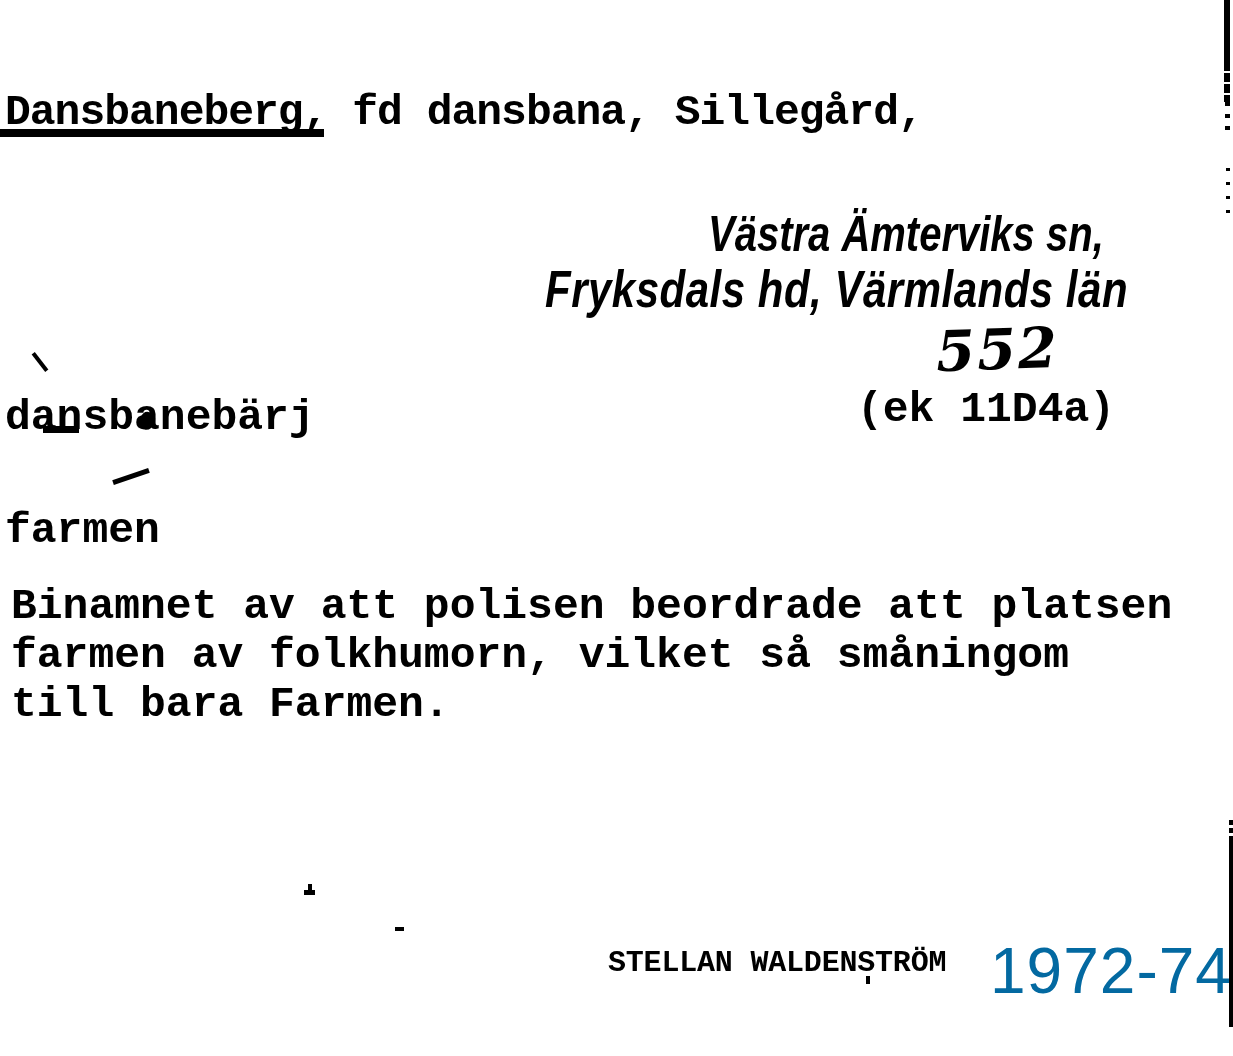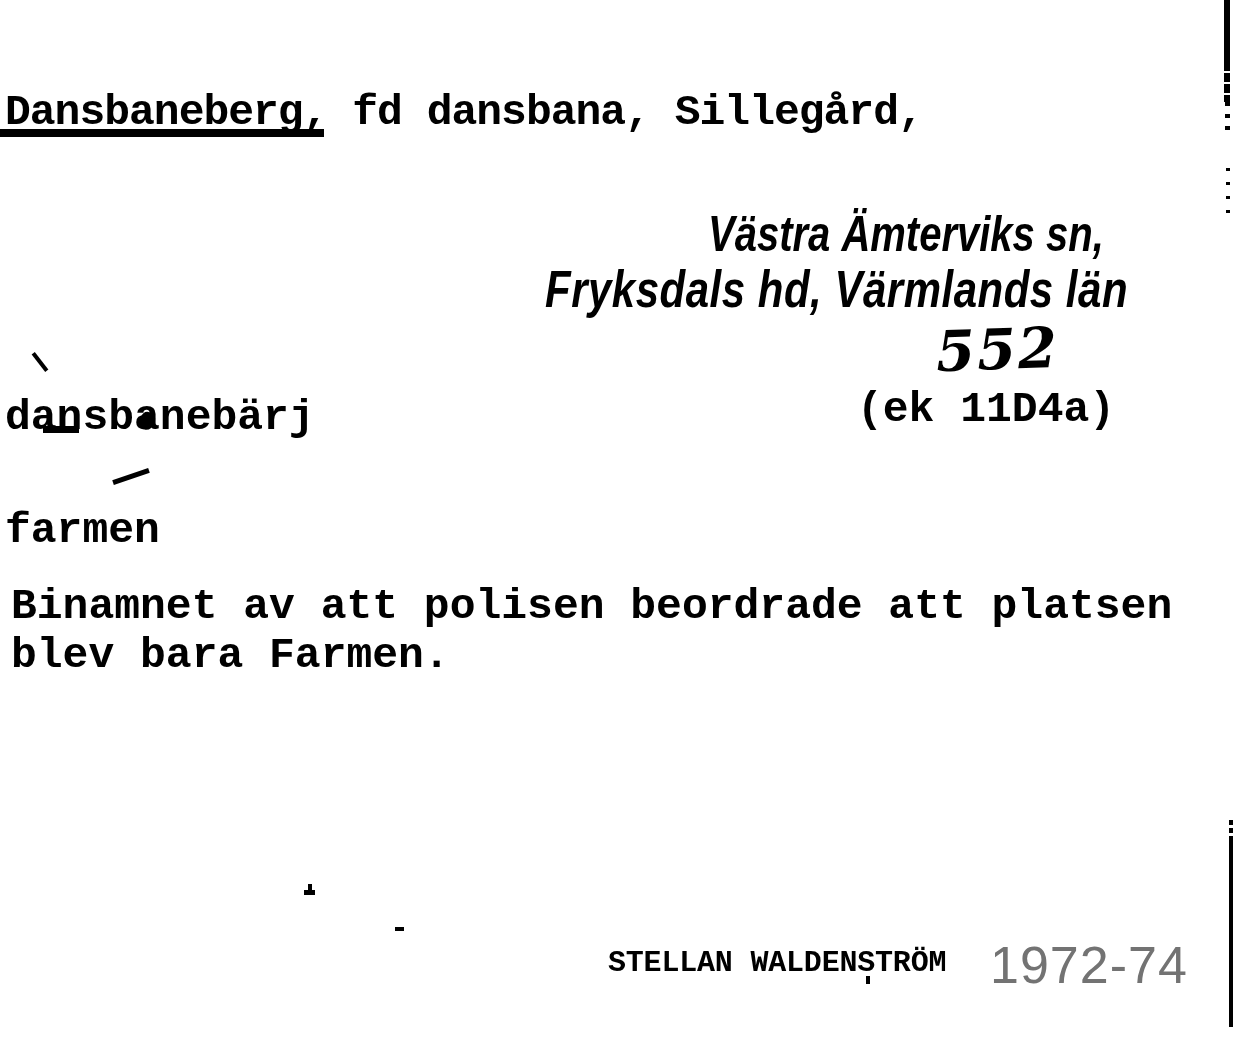--- a/index.html
+++ b/index.html
@@ -55,24 +55,24 @@
     font-family: Liberation Mono, monospace;
     font-weight: 700;
     font-size: 30px;
     line-height: 1;
     letter-spacing: -0.2px;
     color: #000000;
   }
   .years {
     font-family: "Liberation Sans", sans-serif;
     font-weight: 400;
-    font-size: 52px;
+    font-size: 64px;
     line-height: 1;
     letter-spacing: 1px;
-    color: #737373;
+    color: #0369a1;
   }
 
   .mark { position: absolute; background: #000000; }
 
   .body-block div { height: 49px; }
 
   
   .edge-solid { position: absolute; background: #000000; }
   .edge-dash-a { position: absolute; background: repeating-linear-gradient(to bottom, #000 0 9px, transparent 9px 11px); }
   .edge-dash-b { position: absolute; background: repeating-linear-gradient(to bottom, #000 0 4px, transparent 4px 12px); }
@@ -111,21 +111,22 @@
   <div class="hook-blob" style="left:140px; top:412px; width:15px; height:18px;"></div>
 
   <div class="abs tw" style="left:857px; top:388px;">(ek 11D4a)</div>
 
   <div class="mark" style="left:112px; top:474px; width:38px; height:5px; transform:rotate(-19deg);"></div>
 
   <div class="abs tw" style="left:5px; top:509px;">farmen</div>
 
   <div class="abs tw body-block" style="left:11px; top:585px;">
     <div>Binamnet av att polisen beordrade att platsen</div>
-    <div>blev bara Farmen.</div>
+    <div>farmen av folkhumorn, vilket så småningom</div>
+    <div>till bara Farmen.</div>
   </div>
 
   <div class="mark" style="left:304px; top:890px; width:11px; height:5px;"></div>
   <div class="mark" style="left:308px; top:884px; width:4px; height:7px;"></div>
   <div class="mark" style="left:395px; top:927px; width:9px; height:4px;"></div>
 
   <div class="abs credit" style="left:608px; top:948px;">STELLAN WALDENSTRÖM</div>
   <div class="mark" style="left:866px; top:976px; width:4px; height:8px;"></div>
   <div class="abs years" style="left:990px; top:939px;">1972-74</div>
 

